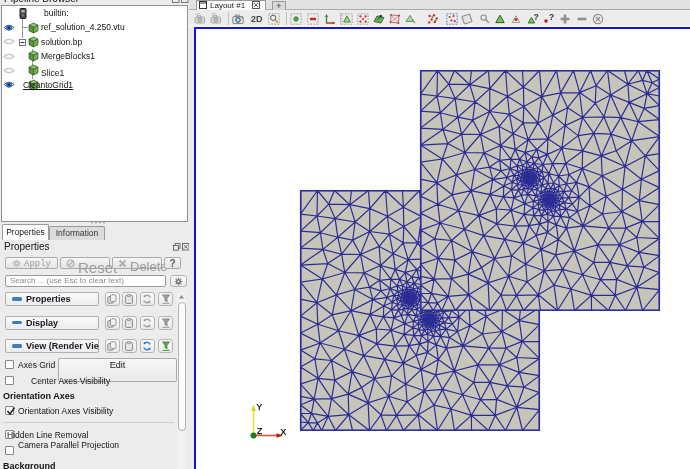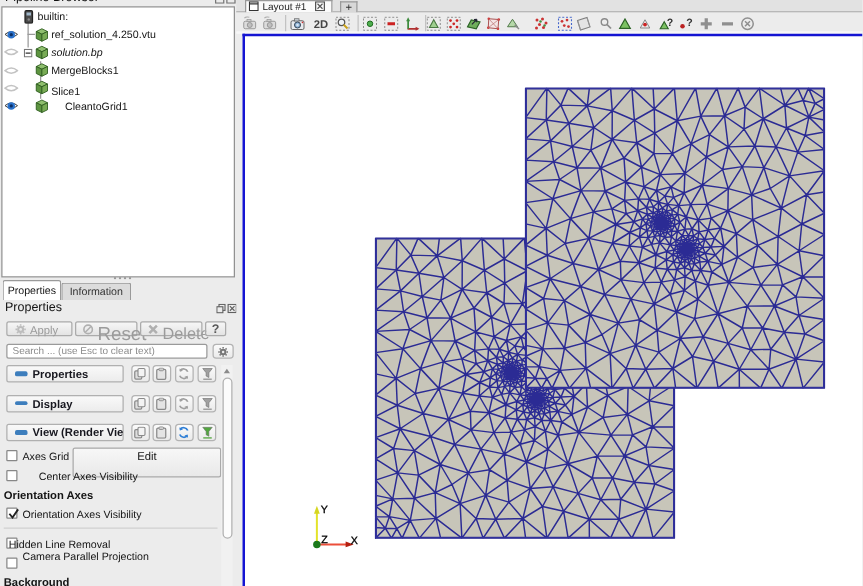--- a/index.html
+++ b/index.html
@@ -26,21 +26,21 @@
 
 <div class="abs" style="left:22px; top:17px; width:1px; height:21px; background:#9a9a9a;"></div>
 <div class="abs" style="left:22px; top:27px; width:6px; height:1px; background:#9a9a9a;"></div>
 <div class="abs" style="left:32px; top:49px; width:1px; height:30px; background:#9a9a9a;"></div>
 
 <svg class="abs" style="left:18px; top:8px;" width="10" height="11" viewBox="0 0 10 11">
   <rect x="2" y="0.5" width="6" height="10" rx="1" fill="#4a4a4a" stroke="#222"></rect>
   <rect x="3.2" y="2" width="3.6" height="2.4" fill="#9fb6c9"></rect>
   <circle cx="5" cy="7.5" r="1" fill="#888"></circle>
 </svg>
-<div class="abs lbl" style="left:30px; top:8px;">builtin:</div>
+<div class="abs lbl" style="left:44px; top:8px;">builtin:</div>
 
 <svg class="abs" style="left:3px; top:23px;" width="12" height="9" viewBox="0 0 12 9">
     <path d="M1 4.5 Q6 0.2 11 4.5 Q6 8.8 1 4.5 Z" fill="#fff" stroke="#3c3c3c" stroke-width="0.8"></path>
     <circle cx="6" cy="4.7" r="3" fill="#2a72cc"></circle>
     <circle cx="6" cy="4.7" r="1.3" fill="#0a2f66"></circle>
   </svg>
 <svg class="abs" style="left:3px; top:37px;" width="12" height="9" viewBox="0 0 12 9">
     <path d="M1 4.5 Q6 0.2 11 4.5 Q6 8.8 1 4.5 Z" fill="none" stroke="#c3c3c3" stroke-width="1.1"></path>
   </svg>
 <svg class="abs" style="left:3px; top:52px;" width="12" height="9" viewBox="0 0 12 9">
@@ -80,24 +80,24 @@
     <polygon points="2,3.2 6.5,5.4 6.5,11 2,8.8" fill="#5d9440" stroke="#2d5b1e" stroke-width="0.7"></polygon>
     <polygon points="11,3.2 6.5,5.4 6.5,11 11,8.8" fill="#78ab55" stroke="#2d5b1e" stroke-width="0.7"></polygon>
   </svg>
 <svg class="abs" style="left:27px; top:79px;" width="13" height="12" viewBox="0 0 13 12">
     <polygon points="2,3.2 6.5,1 11,3.2 6.5,5.4" fill="#8fbf6e" stroke="#2d5b1e" stroke-width="0.7"></polygon>
     <polygon points="2,3.2 6.5,5.4 6.5,11 2,8.8" fill="#5d9440" stroke="#2d5b1e" stroke-width="0.7"></polygon>
     <polygon points="11,3.2 6.5,5.4 6.5,11 11,8.8" fill="#78ab55" stroke="#2d5b1e" stroke-width="0.7"></polygon>
   </svg>
 
 <div class="abs lbl" style="left:41px; top:22px;">ref_solution_4.250.vtu</div>
-<div class="abs lbl" style="left:41px; top:37px;font-style:italic;">solution.bp</div>
+<div class="abs lbl" style="left:41px; top:37px;">solution.bp</div>
 <div class="abs lbl" style="left:41px; top:51px;">MergeBlocks1</div>
 <div class="abs lbl" style="left:41px; top:68px;">Slice1</div>
-<div class="abs lbl" style="left:52px; top:80px;">CleantoGrid1</div>
+<div class="abs lbl" style="left:23px; top:80px;text-decoration:underline;">CleantoGrid1</div>
 
 <svg class="abs" style="left:90px; top:221px;" width="16" height="3" viewBox="0 0 16 3">
  <circle cx="2" cy="1.5" r="0.9" fill="#9a9a9a"></circle>
     <circle cx="6" cy="1.5" r="0.9" fill="#9a9a9a"></circle>
  <circle cx="10" cy="1.5" r="0.9" fill="#9a9a9a"></circle>
     <circle cx="14" cy="1.5" r="0.9" fill="#9a9a9a"></circle>
 </svg>
 <div class="abs" style="left:2px; top:224px; width:47px; height:16px; background:#fff; border:1px solid #9a9a9a; border-bottom:none; border-radius:2px 2px 0 0; text-align:center; line-height:15px; font-size:8.5px;">Properties</div>
 <div class="abs" style="left:49px; top:226px; width:56px; height:14px; background:#dcdcdc; border:1px solid #9a9a9a; border-bottom:none; border-radius:2px 2px 0 0; text-align:center; line-height:13px; color:#333; font-size:8.5px;">Information</div>
 
@@ -110,21 +110,21 @@
 </svg>
 
 <div class="abs btn" style="left:5px; top:257px; width:53px; height:12px;"></div>
 <svg class="abs" style="left:12px; top:259px;" width="9" height="9" viewBox="0 0 9 9">
     <circle cx="4.5" cy="4.5" r="2.8" fill="#bdbdbd"></circle>
     <circle cx="4.5" cy="4.5" r="1.1" fill="#eaeaea"></circle>
     <g stroke="#bdbdbd" stroke-width="1.3">
       <path d="M4.5 0.4 V1.6 M4.5 7.4 V8.6 M0.4 4.5 H1.6 M7.4 4.5 H8.6 M1.6 1.6 L2.5 2.5 M6.5 6.5 L7.4 7.4 M7.4 1.6 L6.5 2.5 M2.5 6.5 L1.6 7.4"></path>
     </g>
   </svg>
-<div class="abs lbl" style="left:24px; top:259px; color:#9b9b9b; font-size:9px;">Apply</div>
+<div class="abs lbl" style="left:24px; top:259px; color:#9b9b9b; font-size:9px;font-family:Liberation Mono, monospace;">Apply</div>
 
 <div class="abs btn" style="left:60px; top:257px; width:50px; height:12px;"></div>
 <svg class="abs" style="left:66px; top:259px;" width="9" height="9" viewBox="0 0 9 9">
     <circle cx="4.5" cy="4.5" r="3.4" fill="none" stroke="#b0b0b0" stroke-width="1.3"></circle>
     <line x1="2.2" y1="6.8" x2="6.8" y2="2.2" stroke="#b0b0b0" stroke-width="1.3"></line>
   </svg>
 <div class="abs lbl" style="left:78px; top:259px; color:#9b9b9b; font-size:15px;">Reset</div>
 
 <div class="abs btn" style="left:112px; top:257px; width:50px; height:12px;"></div>
 <svg class="abs" style="left:118px; top:259px;" width="9" height="9" viewBox="0 0 9 9">

